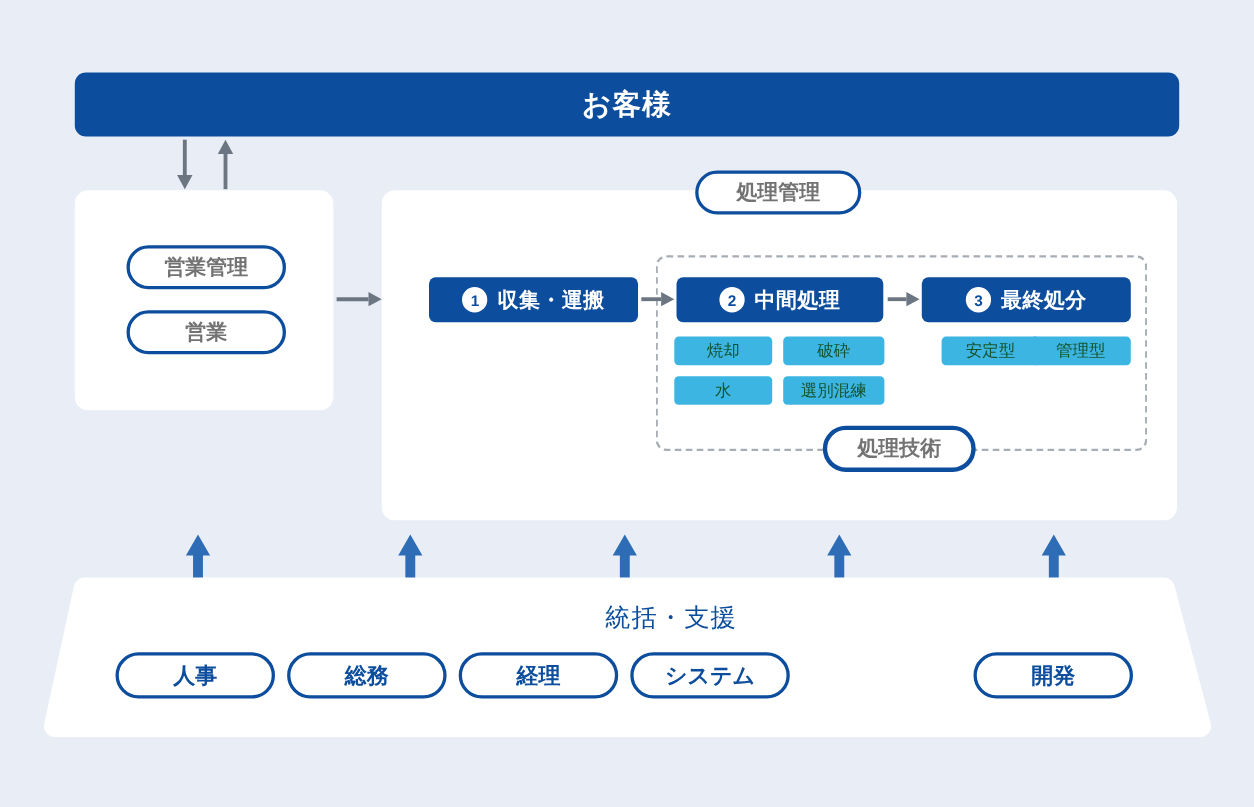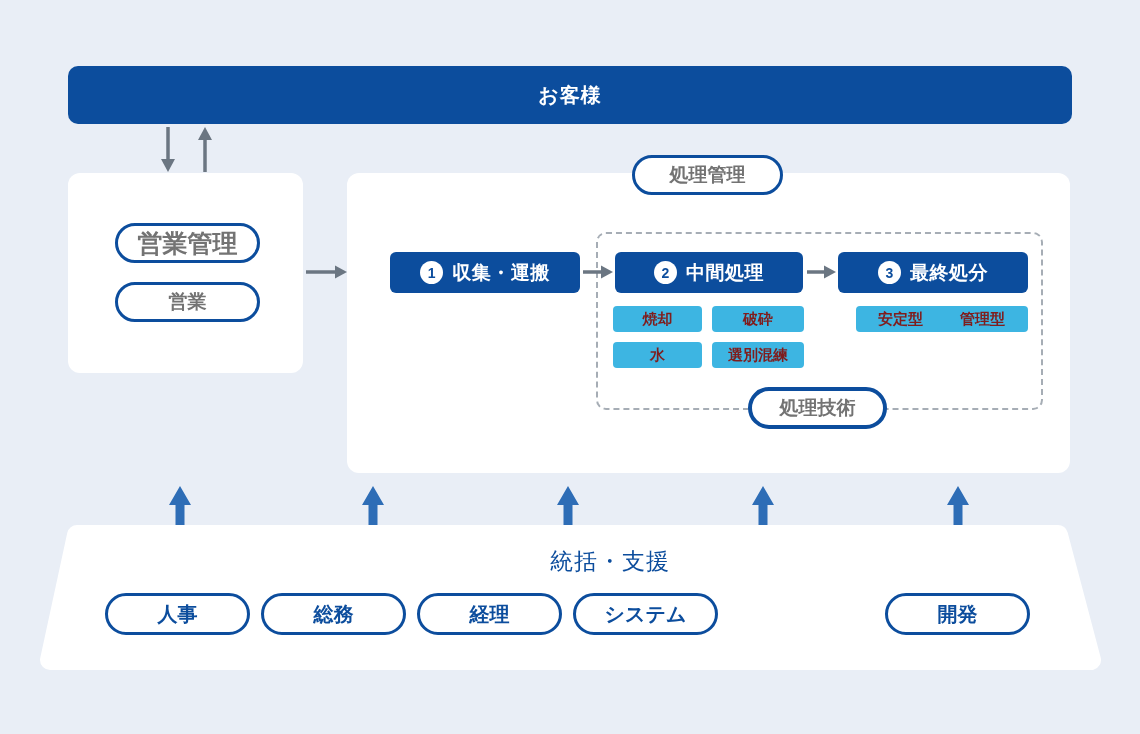--- a/index.html
+++ b/index.html
@@ -10,32 +10,32 @@
   }
   .canvas{position:relative;width:1140px;height:734px;background:#e9eef6;}
   .layer{position:absolute;left:0;top:0;width:1140px;height:734px;pointer-events:none;}
   .layerA{z-index:0;}
   .layerB{z-index:4;}
 
   .customer-bar{
     position:absolute;left:68px;top:66px;width:1004px;height:58px;
     background:#0c4d9d;border-radius:10px;z-index:1;
     display:flex;align-items:center;justify-content:center;
-    color:#ffffff;font-size:20px;font-weight:bold;letter-spacing:1px;
+    color:#ffffff;font-size:26px;font-weight:bold;letter-spacing:1px;
   }
   .panel{position:absolute;background:#ffffff;border-radius:12px;z-index:1;}
   .sales-panel{left:68px;top:173px;width:235px;height:200px;}
   .main-panel{left:347px;top:173px;width:723px;height:300px;}
 
   .pill{
     position:absolute;background:#ffffff;border:3px solid #0c4d9d;border-radius:22px;
     display:flex;align-items:center;justify-content:center;
     color:#737373;font-weight:bold;z-index:3;box-sizing:border-box;
   }
-  .pill-sales1{left:115px;top:223px;width:145px;height:40px;font-size:25px;}
+  .pill-sales1{left:115px;top:223px;width:145px;height:40px;font-size:19px;}
   .pill-sales2{left:115px;top:282px;width:145px;height:40px;font-size:19px;}
   .pill-mgmt{left:632px;top:155px;width:151px;height:40px;font-size:19px;}
   .pill-tech{left:748px;top:387px;width:139px;height:42px;font-size:19px;border-width:4px;}
 
   .dashed-box{
     position:absolute;left:596px;top:232px;width:447px;height:178px;
     border:2px dashed #a6adb5;border-radius:10px;z-index:2;box-sizing:border-box;
   }
 
   .step{
@@ -48,21 +48,21 @@
   .step3{left:838px;width:190px;}
   .step-num{
     width:23px;height:23px;border-radius:50%;background:#ffffff;color:#0c4d9d;
     display:flex;align-items:center;justify-content:center;
     font-size:14px;font-weight:bold;flex:0 0 auto;letter-spacing:0;
   }
 
   .method{
     position:absolute;height:26px;background:#3db5e2;border-radius:4px;
     display:flex;align-items:center;justify-content:center;
-    color:#7f1d1d;font-size:15px;font-weight:bold;z-index:3;
+    color:#14532d;font-size:15px;font-weight:normal;z-index:3;
   }
   .m-a{left:613px;top:306px;width:89px;}
   .m-b{left:712px;top:306px;width:92px;}
   .m-c{left:613px;top:342px;width:89px;}
   .m-d{left:712px;top:342px;width:92px;}
   .m-e{left:856px;top:306px;width:89px;}
   .m-f{left:937px;top:306px;width:91px;}
 
   .support-title{
     position:absolute;left:0;top:546px;width:1140px;text-align:center;

